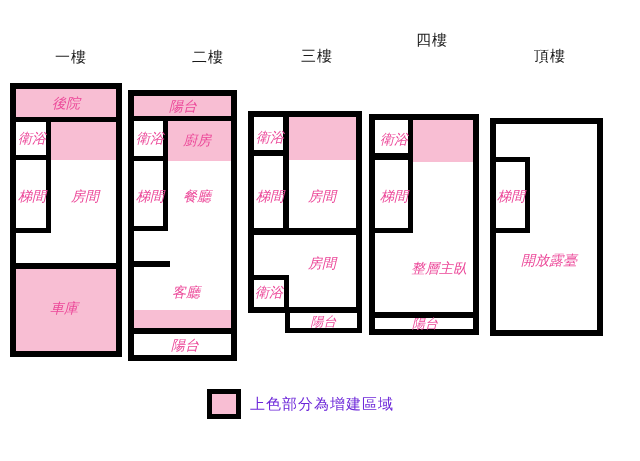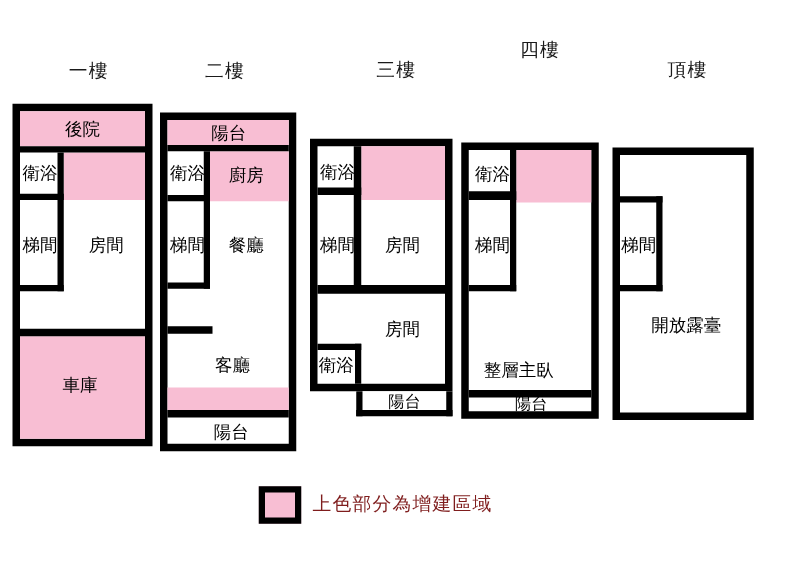--- a/index.html
+++ b/index.html
@@ -27,21 +27,22 @@
     box-sizing: border-box;
   }
   .fill { position: absolute; }
   .wall { position: absolute; background: #000; }
   .rlabel {
     position: absolute;
     transform: translate(-50%, -50%);
     font-size: 14px;
     line-height: 1;
     white-space: nowrap;
-    color: #000000;
+    color: #ec4899;
+    font-style: italic;
   }
   .annex {
     position: absolute;
     border: 5px solid #000;
     border-top: none;
     background: #fff;
     box-sizing: border-box;
   }
   .annex .rlabel { left: 50%; top: 50%; }
   #legend { position: absolute; }
@@ -52,30 +53,30 @@
     border: 5px solid #000;
     box-sizing: border-box;
   }
   #legend-text {
     position: absolute;
     left: 250px; top: 389px;
     height: 30px; line-height: 30px;
     font-size: 15px;
     letter-spacing: 1px;
     white-space: nowrap;
-    color: #7f1d1d;
+    color: #6d28d9;
   }
 </style>
 </head>
 <body>
 
 <div id="stage">
 
   <span class="floor-title" style="left: 71px; top: 57px;">一樓</span>
-  <span class="floor-title" style="left: 180px; top: 57px; font-family: Liberation Serif, serif;">二樓</span>
+  <span class="floor-title" style="left: 208px; top: 57px; font-family: Liberation Serif, serif;">二樓</span>
   <span class="floor-title" style="left: 317px; top: 56px;">三樓</span>
   <span class="floor-title" style="left: 432px; top: 40px;">四樓</span>
   <span class="floor-title" style="left: 550px; top: 56px;">頂樓</span>
 
   <div id="legend">
     <div id="legend-swatch" style="background: rgb(248, 190, 211);"></div>
     <span id="legend-text">上色部分為增建區域</span>
   </div>
 <div class="plan" style="left: 10px; top: 83px; width: 112px; height: 274px;">
       <div class="fill" style="left: 0px; top: 0px; width: 100px; height: 28px; background: rgb(248, 190, 211);"></div>
@@ -124,21 +125,21 @@
       <span class="rlabel" style="left: 15px; top: 175px;">衛浴</span>
     </div>
     <div class="plan" style="left: 369px; top: 114px; width: 110px; height: 221px;">
       <div class="fill" style="left: 38px; top: 0px; width: 60px; height: 42px; background: rgb(248, 190, 211);"></div>
       <div class="wall" style="left: 33px; top: 0px; width: 5px; height: 113px; background: rgb(0, 0, 0);"></div>
       <div class="wall" style="left: 0px; top: 33px; width: 38px; height: 7px; background: rgb(0, 0, 0);"></div>
       <div class="wall" style="left: 0px; top: 108px; width: 38px; height: 5px; background: rgb(0, 0, 0);"></div>
       <div class="wall" style="left: 0px; top: 192px; width: 98px; height: 6px; background: rgb(0, 0, 0);"></div>
       <span class="rlabel" style="left: 19px; top: 19px;">衛浴</span>
       <span class="rlabel" style="left: 19px; top: 76px;">梯間</span>
-      <span class="rlabel" style="left: 40px; top: 148px; margin-top: 28px;">整層主臥</span>
+      <span class="rlabel" style="left: 64px; top: 148px;">整層主臥</span>
       <span class="rlabel" style="left: 50px; top: 203px; font-size: 13px;">陽台</span>
     </div>
     <div class="plan" style="left: 490px; top: 118px; width: 113px; height: 218px;">
       <div class="wall" style="left: 0px; top: 33px; width: 34px; height: 5px; background: rgb(0, 0, 0);"></div>
       <div class="wall" style="left: 29px; top: 33px; width: 5px; height: 76px; background: rgb(0, 0, 0);"></div>
       <div class="wall" style="left: 0px; top: 104px; width: 34px; height: 5px; background: rgb(0, 0, 0);"></div>
       <span class="rlabel" style="left: 15px; top: 72px;">梯間</span>
       <span class="rlabel" style="left: 53px; top: 136px;">開放露臺</span>
     </div>
     <div class="annex" style="left: 285px; top: 313px; width: 77px; height: 20px;">

